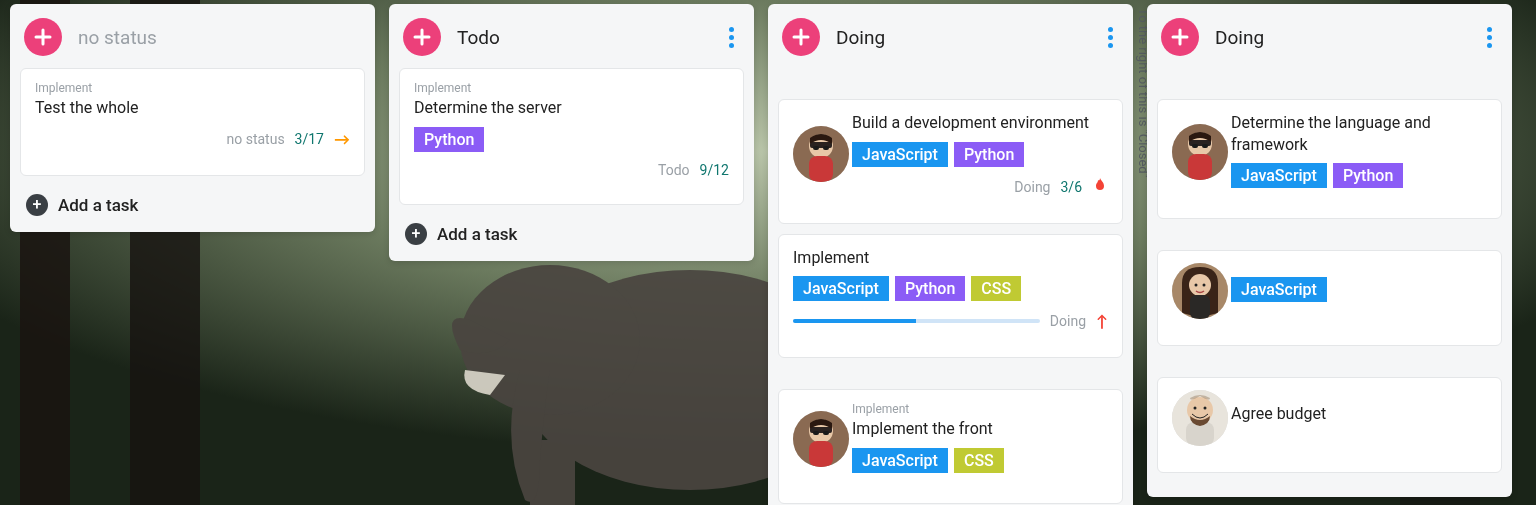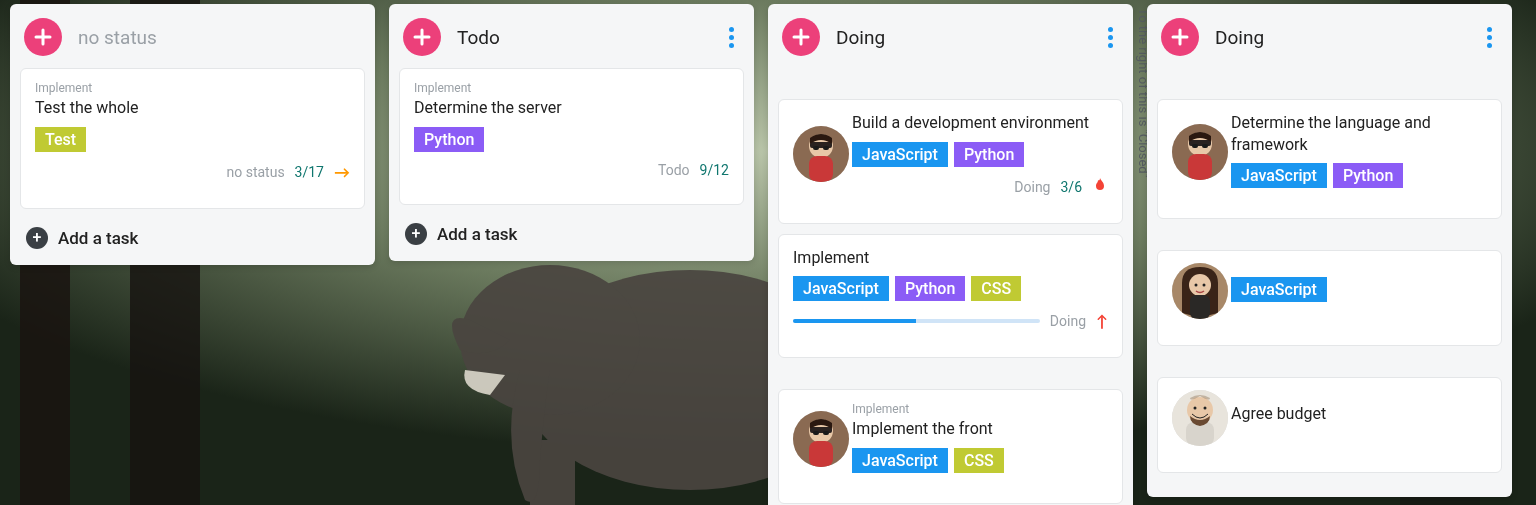--- a/index.html
+++ b/index.html
@@ -167,23 +167,20 @@
         <div class="add-btn">
           <svg width="18" height="18" viewBox="0 0 18 18">
             <path d="M9 2v14M2 9h14" stroke="#fff" stroke-width="3" stroke-linecap="round"></path>
           </svg>
         </div>
         <div class="col-title muted">no status</div>
       </div>
       <div class="card">
         <div class="epic">Implement</div>
         <div class="title">Test the whole</div>
-        <div class="tags">
-          <span class="tag test">Test</span>
-        </div>
         <div class="card-footer">
           <span class="status">no status</span>
           <span class="pts">3/17</span>
           <span class="icon-arrow">→</span>
         </div>
       </div>
       <div class="add-task">
         <div class="circ">+</div>
         <span>Add a task</span>
       </div>

